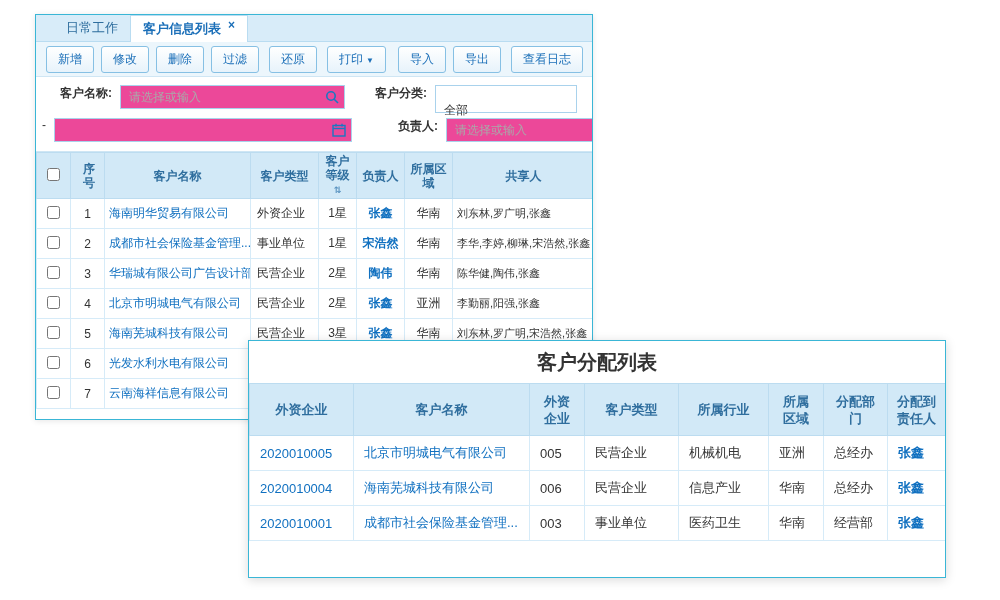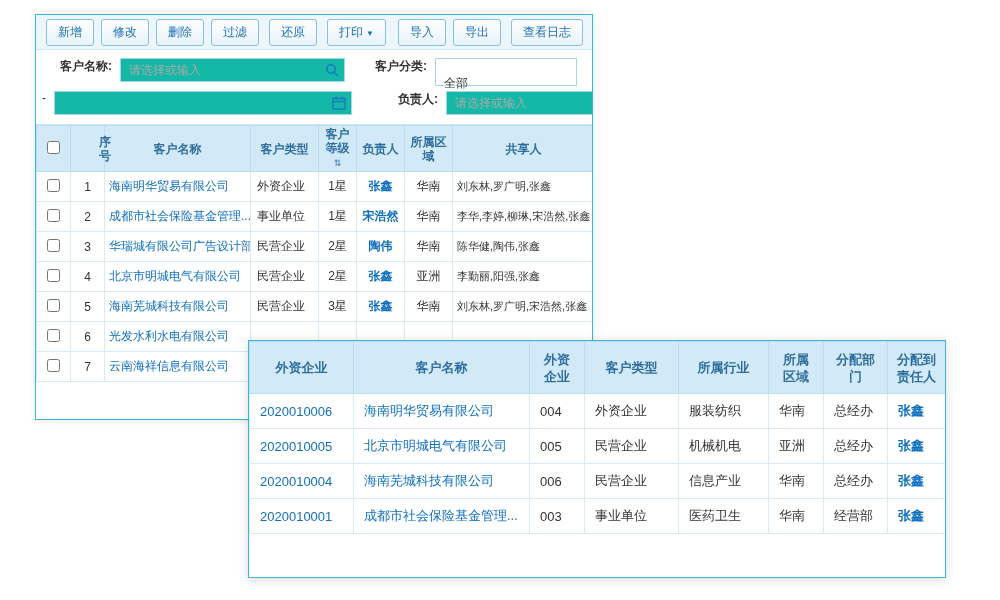--- a/index.html
+++ b/index.html
@@ -45,21 +45,21 @@
   .frow { display:flex; align-items:flex-start; height:26px; margin:0 0 7px 0; }
   .frow:last-child { margin-bottom:0; }
   .flabel { font-size:12px; font-weight:bold; color:#333; white-space:nowrap; }
   .lbl-name { margin:0 8px 0 24px; }
   .lbl-cat  { margin:0 8px 0 30px; }
   .lbl-owner{ margin:0 8px 0 46px; }
   .dash { font-size:12px; color:#333; margin:0 8px 0 6px; }
   .finput { position:relative; display:inline-block; }
   .finput input {
     height:24px; border:1px solid #a9d2ec; padding:0 24px 0 8px;
-    font-size:12px; color:#333; font-family:inherit; outline:none; background:#14b8a6;
+    font-size:12px; color:#333; font-family:inherit; outline:none; background:#ec4899;
   }
   .finput input::placeholder { color:#a9a9a9; }
   .iw1 input { width:225px; }
   .iw2 input { width:298px; }
   .iw3 input { width:152px; padding-right:8px; }
   .finput .ficon { position:absolute; right:6px; top:5px; cursor:pointer; }
   .fselect {
     display:inline-block; width:142px; height:24px; line-height:22px;
     border:1px solid #a9d2ec; background:#fff; font-size:12px; color:#333;
     padding:13px 8px; cursor:pointer;
@@ -75,21 +75,21 @@
     border:1px solid #d6ebf8; white-space:nowrap; overflow:hidden;
     text-overflow:clip; color:#333; background:#fff;
   }
   .link { color:#1070c0; cursor:pointer; }
   .linkb { color:#1070c0; font-weight:bold; cursor:pointer; }
 
   
   .tbl1 { width:558px; font-size:12px; }
   .tbl1 th { height:46px; padding:0 4px; font-size:12px; }
   .tbl1 td { height:30px; padding:0 4px; text-align:center; }
-  .tbl1 .th-no { padding:0 28px; }
+  .tbl1 .th-no { padding:0 12px; }
   .tbl1 td.c-name { text-align:left; color:#1070c0; cursor:pointer; }
   .tbl1 td.c-type { text-align:left; padding-left:6px; }
   .tbl1 td.c-owner { color:#1070c0; font-weight:bold; cursor:pointer; }
   .tbl1 td.c-shared { text-align:left; font-size:11px; }
   .sort { font-size:9px; color:#5a93c0; display:inline-block; }
 
   
   .panel2 {
     position:absolute; left:248px; top:340px; width:698px; height:238px;
     background:#fff; border:1px solid #3ab6d6; overflow:hidden; z-index:2;
@@ -103,20 +103,27 @@
   .tbl2 th { height:52px; padding:0 8px; font-size:13px; line-height:17px; }
   .tbl2 .th-2 { padding:0 12px; }
   .tbl2 td { height:35px; padding:0 10px; text-align:left; }
   input[type="checkbox"] { width:13px; height:13px; cursor:pointer; }
 </style>
 </head>
 <body>
 
 <div class="panel1">
 
+  <div class="tabbar">
+    <div class="tab">日常工作</div>
+    <div class="tab active">
+      <span>客户信息列表</span>
+      <span class="tab-close">×</span>
+    </div>
+  </div>
 
   <div class="toolbar">
     <button class="tbtn">新增</button>
     <button class="tbtn">修改</button>
     <button class="tbtn">删除</button>
     <button class="tbtn">过滤</button>
     <button class="tbtn gap-s">还原</button>
     <button class="tbtn gap-s">
       <span>打印</span><span class="caret">▼</span>
     </button>
@@ -248,20 +255,21 @@
           <td></td>
           <td class="c-owner"></td>
           <td></td>
           <td class="c-shared"></td>
         </tr>
       </tbody>
   </table>
 </div>
 
 <div class="panel2">
+  <div class="p2-title">客户分配列表</div>
   <table class="tbl2">
     <colgroup>
       <col style="width:104px">
         <col style="width:176px">
         <col style="width:55px">
       <col style="width:94px">
         <col style="width:90px">
         <col style="width:55px">
       <col style="width:64px">
         <col style="width:58px">
@@ -273,30 +281,20 @@
         <th class="th-2">外资企业</th>
         <th>客户类型</th>
         <th>所属行业</th>
         <th class="th-2">所属区域</th>
         <th>分配部门</th>
         <th>分配到责任人</th>
       </tr>
     </thead>
     <tbody>
         <tr>
-          <td class="link">2020010006</td>
-          <td class="link">海南明华贸易有限公司</td>
-          <td>004</td>
-          <td>外资企业</td>
-          <td>服装纺织</td>
-          <td>华南</td>
-          <td>总经办</td>
-          <td class="linkb">张鑫</td>
-        </tr>
-        <tr>
           <td class="link">2020010005</td>
           <td class="link">北京市明城电气有限公司</td>
           <td>005</td>
           <td>民营企业</td>
           <td>机械机电</td>
           <td>亚洲</td>
           <td>总经办</td>
           <td class="linkb">张鑫</td>
         </tr>
         <tr>

